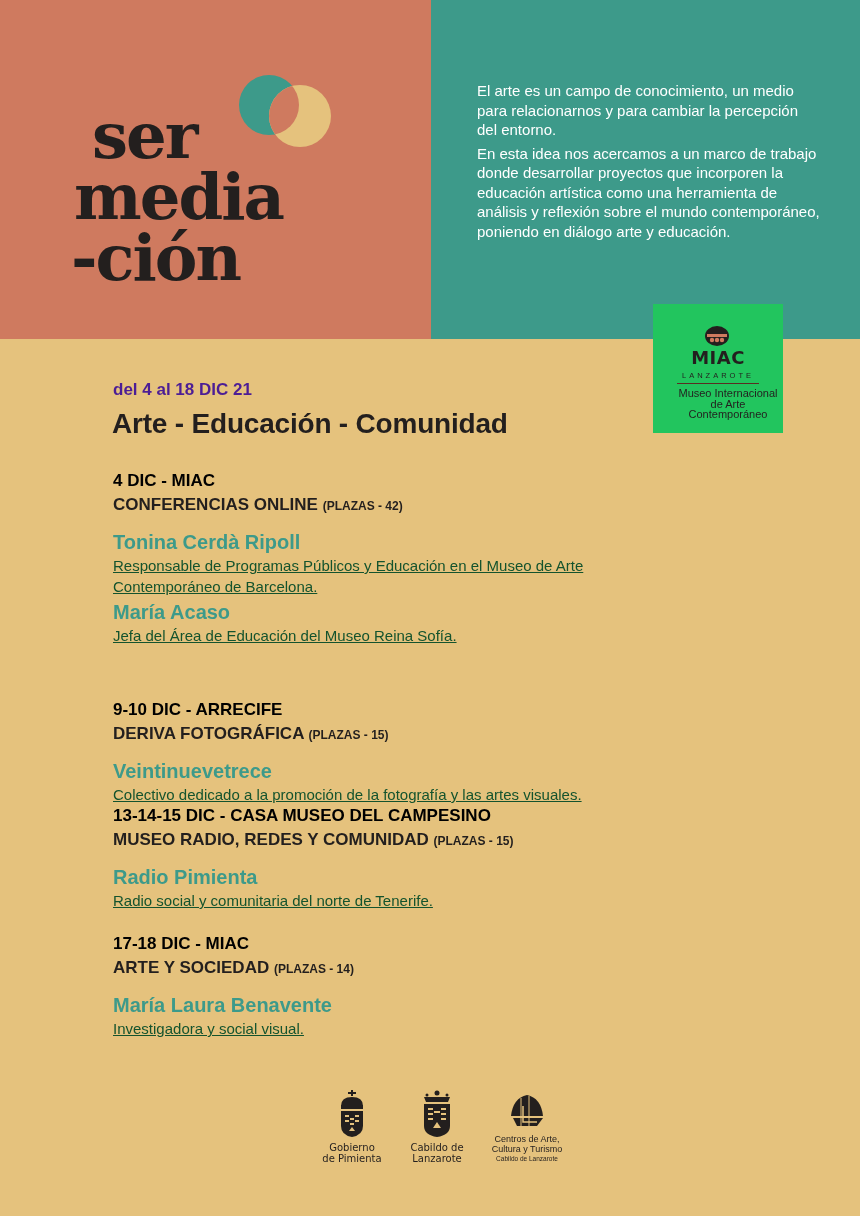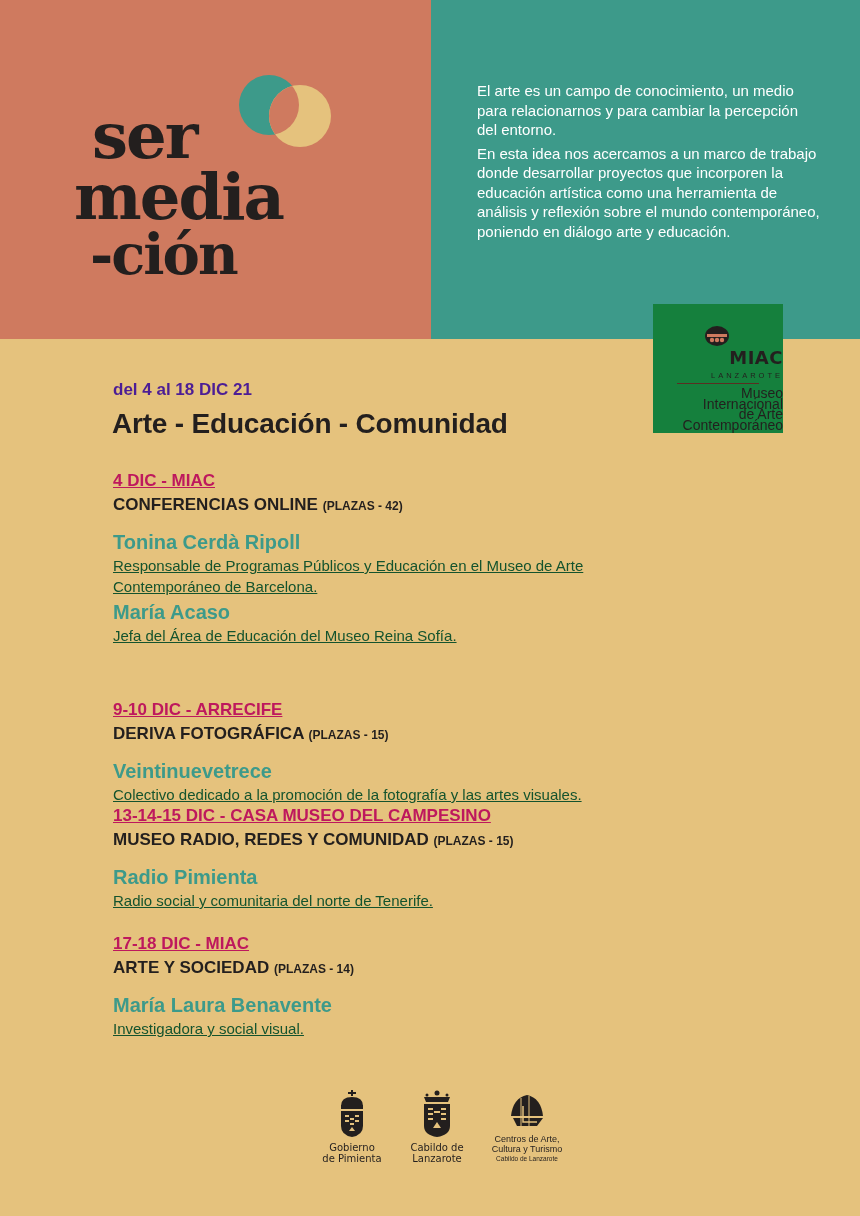--- a/index.html
+++ b/index.html
@@ -8,37 +8,37 @@
 
   .top-left { position: absolute; left: 0; top: 0; width: 431px; height: 339px; background: #cf7a5f; }
   .top-right { position: absolute; left: 431px; top: 0; width: 429px; height: 339px; background: #3d9a8a; }
 
   .logo-circles { position: absolute; left: 238px; top: 72px; width: 96px; height: 76px; }
   .logo-circles svg { display: block; }
 
   .logo-word { position: absolute; left: 92px; font-family: "DejaVu Serif", serif; font-weight: bold; color: #231f1e; letter-spacing: -2px; line-height: 1; }
   .logo-ser { top: 104px; font-size: 64px; }
   .logo-media { top: 165px; font-size: 64px; left: 74px; }
-  .logo-cion { top: 226px; font-size: 56px; left: 90px; }
+  .logo-cion { top: 226px; font-size: 64px; left: 71px; }
 
   .intro { position: absolute; left: 477px; top: 81px; width: 345px; color: #ffffff; font-size: 15px; line-height: 19.5px; }
   .intro p + p { margin-top: 4px; }
 
-  .miac-box { position: absolute; left: 653px; top: 304px; width: 130px; height: 129px; background: #15803d; text-align: right; }
+  .miac-box { position: absolute; left: 653px; top: 304px; width: 130px; height: 129px; background: #22c55e; text-align: center; }
   .miac-icon { position: absolute; left: 51px; top: 21px; width: 26px; height: 22px; }
   .miac-name { position: absolute; left: 0; right: 0; top: 45px; font-family: "DejaVu Sans", sans-serif; font-weight: bold; font-size: 18px; letter-spacing: 0.5px; color: #231f1e; line-height: 1; }
   .miac-sub { position: absolute; left: 0; right: 0; top: 67px; font-size: 7.5px; letter-spacing: 3px; color: #231f1e; }
   .miac-rule { position: absolute; left: 24px; right: 24px; top: 79px; height: 1px; background: #5a2e22; }
-  .miac-desc { position: absolute; left: 0; right: 0; top: 84px; font-size: 14px; line-height: 10.5px; color: #231f1e; margin-left: 20px; }
+  .miac-desc { position: absolute; left: 0; right: 0; top: 84px; font-size: 11px; line-height: 10.5px; color: #231f1e; margin-left: 20px; }
 
   .dates { position: absolute; left: 113px; top: 380px; font-size: 17px; font-weight: bold; color: #4c1d95; }
   .tagline { position: absolute; left: 112px; top: 408px; font-size: 28px; font-weight: bold; color: #231f1e; letter-spacing: -0.2px; }
 
   .event { position: absolute; left: 113px; }
-  .ev-when { font-size: 17px; font-weight: bold; color: #be185d; line-height: 22px; text-decoration: underline; }
+  .ev-when { font-size: 17px; font-weight: bold; color: #000000; line-height: 22px; }
   .ev-title { font-size: 17px; font-weight: bold; color: #231f1e; line-height: 26px; }
   .ev-plazas { font-size: 12px; font-weight: bold; }
   .speaker-name { font-size: 20px; font-weight: bold; color: #3d9a8a; line-height: 26px; }
   .speaker-desc { font-size: 15px; color: #14532d; line-height: 21px; text-decoration: underline; }
 
   .footer-logos { position: absolute; left: 310px; top: 1090px; width: 260px; height: 80px; }
   .flogo { position: absolute; text-align: center; color: #231f1e; }
   .flogo .txt-b { font-family: "DejaVu Sans", sans-serif; font-weight: normal; font-size: 10px; line-height: 11px; }
   .flogo .txt-r { font-size: 9px; line-height: 10px; }
   .flogo .txt-s { font-size: 6.5px; line-height: 9px; }

